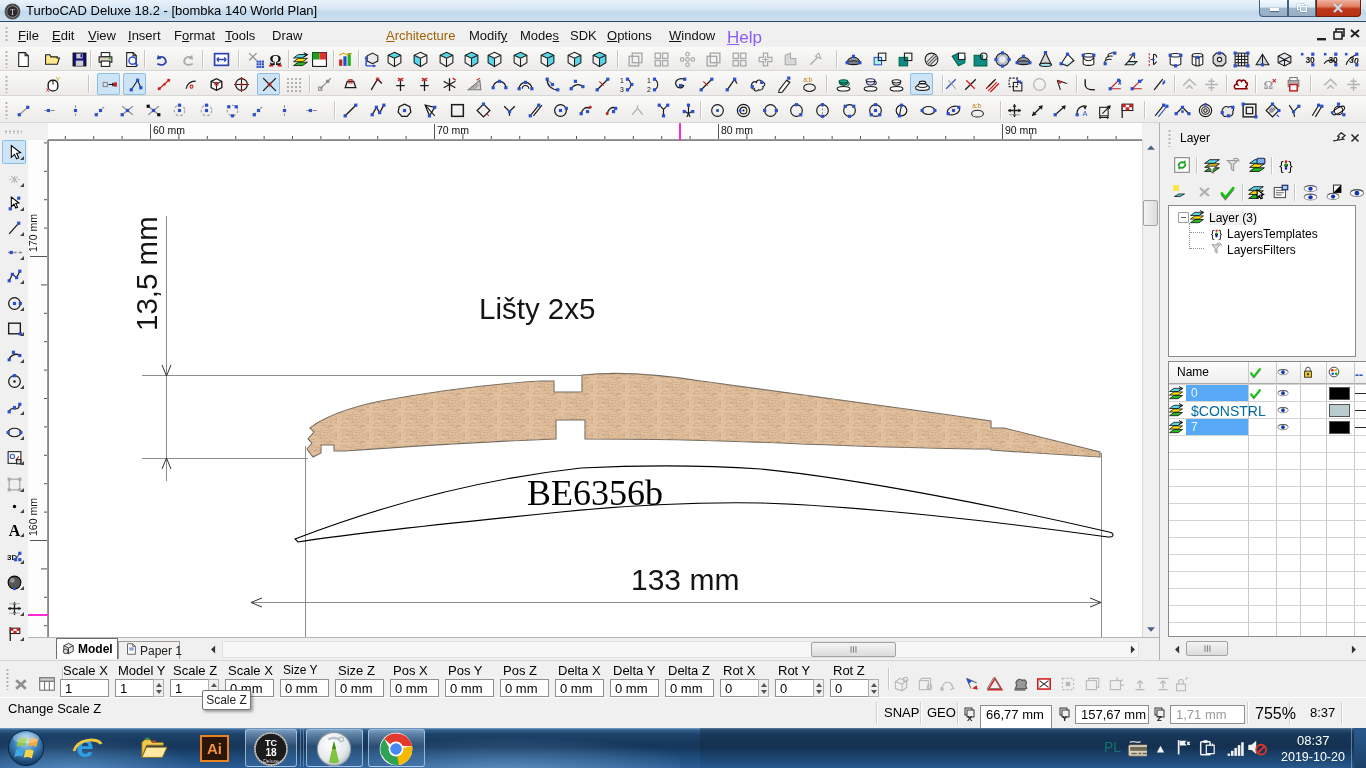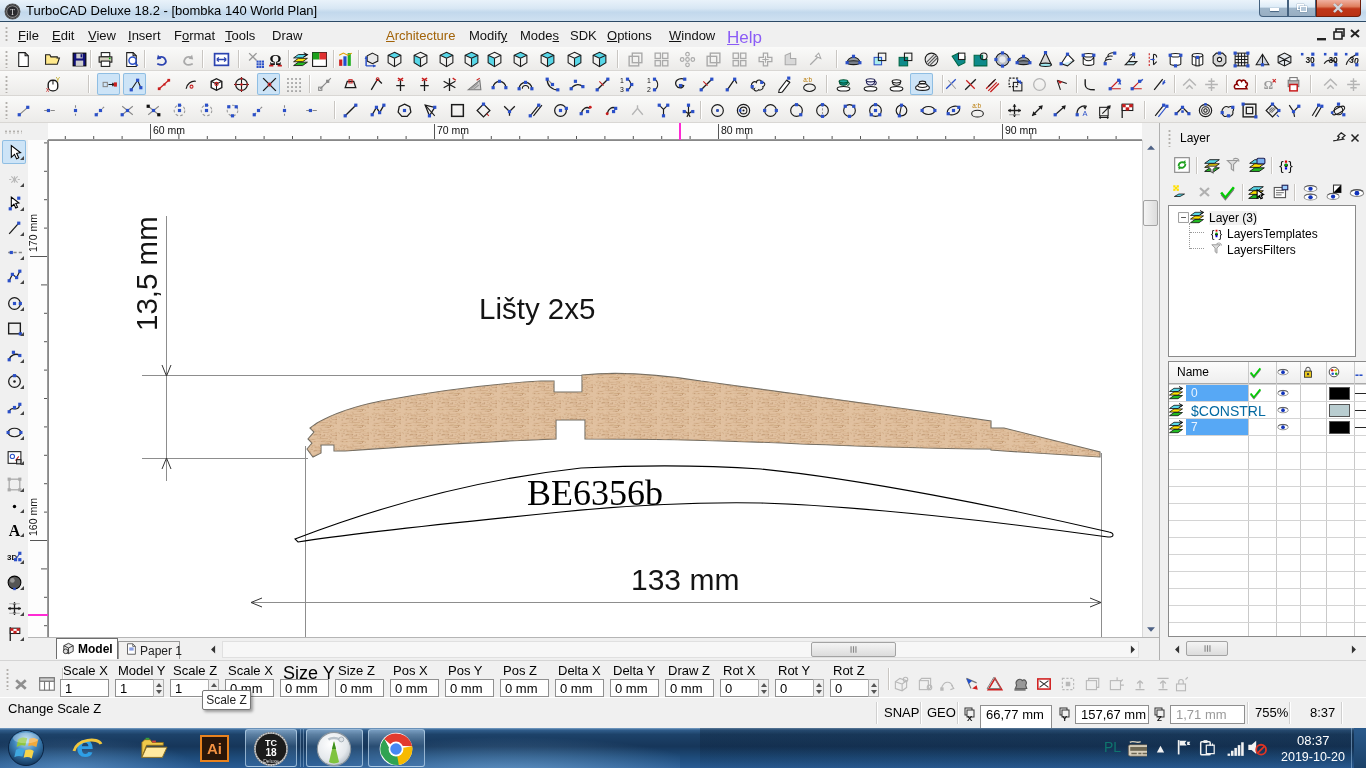--- a/index.html
+++ b/index.html
@@ -1571,35 +1571,35 @@
     <div style="position:absolute;left:2px;top:10px;width:0;height:0;border-left:3px solid transparent;border-right:3px solid transparent;border-top:4px solid #555"></div>
   </div>
 <div class="ab" style="left:173px;top:663px;font-size:13px;color:#000">Scale Z</div>
 <div class="ab" style="left:170px;top:679px;width:49px;height:18px;background:#fff;border:1px solid #8f8f8f;font-size:13px;color:#000;padding:1px 0 0 4px;white-space:nowrap;overflow:hidden">1</div>
 <div class="ab" style="left:208px;top:679px;width:11px;height:18px;background:#f0f0f0;border:1px solid #b0b0b0">
     <div style="position:absolute;left:2px;top:3px;width:0;height:0;border-left:3px solid transparent;border-right:3px solid transparent;border-bottom:4px solid #555"></div>
     <div style="position:absolute;left:2px;top:10px;width:0;height:0;border-left:3px solid transparent;border-right:3px solid transparent;border-top:4px solid #555"></div>
   </div>
 <div class="ab" style="left:228px;top:663px;font-size:13px;color:#000">Scale X</div>
 <div class="ab" style="left:225px;top:679px;width:49px;height:18px;background:#fff;border:1px solid #8f8f8f;font-size:13px;color:#000;padding:1px 0 0 4px;white-space:nowrap;overflow:hidden">0 mm</div>
-<div class="ab" style="left:283px;top:663px;font-size:18px;color:#000">Size Y</div>
+<div class="ab" style="left:283px;top:663px;font-size:12px;color:#000">Size Y</div>
 <div class="ab" style="left:280px;top:679px;width:49px;height:18px;background:#fff;border:1px solid #8f8f8f;font-size:13px;color:#000;padding:1px 0 0 4px;white-space:nowrap;overflow:hidden">0 mm</div>
 <div class="ab" style="left:338px;top:663px;font-size:13px;color:#000">Size Z</div>
 <div class="ab" style="left:335px;top:679px;width:49px;height:18px;background:#fff;border:1px solid #8f8f8f;font-size:13px;color:#000;padding:1px 0 0 4px;white-space:nowrap;overflow:hidden">0 mm</div>
 <div class="ab" style="left:393px;top:663px;font-size:13px;color:#000">Pos X</div>
 <div class="ab" style="left:390px;top:679px;width:49px;height:18px;background:#fff;border:1px solid #8f8f8f;font-size:13px;color:#000;padding:1px 0 0 4px;white-space:nowrap;overflow:hidden">0 mm</div>
 <div class="ab" style="left:448px;top:663px;font-size:13px;color:#000">Pos Y</div>
 <div class="ab" style="left:445px;top:679px;width:49px;height:18px;background:#fff;border:1px solid #8f8f8f;font-size:13px;color:#000;padding:1px 0 0 4px;white-space:nowrap;overflow:hidden">0 mm</div>
 <div class="ab" style="left:503px;top:663px;font-size:13px;color:#000">Pos Z</div>
 <div class="ab" style="left:500px;top:679px;width:49px;height:18px;background:#fff;border:1px solid #8f8f8f;font-size:13px;color:#000;padding:1px 0 0 4px;white-space:nowrap;overflow:hidden">0 mm</div>
 <div class="ab" style="left:558px;top:663px;font-size:13px;color:#000">Delta X</div>
 <div class="ab" style="left:555px;top:679px;width:49px;height:18px;background:#fff;border:1px solid #8f8f8f;font-size:13px;color:#000;padding:1px 0 0 4px;white-space:nowrap;overflow:hidden">0 mm</div>
 <div class="ab" style="left:613px;top:663px;font-size:13px;color:#000">Delta Y</div>
 <div class="ab" style="left:610px;top:679px;width:49px;height:18px;background:#fff;border:1px solid #8f8f8f;font-size:13px;color:#000;padding:1px 0 0 4px;white-space:nowrap;overflow:hidden">0 mm</div>
-<div class="ab" style="left:668px;top:663px;font-size:13px;color:#000">Draw Z</div>
+<div class="ab" style="left:668px;top:663px;font-size:13px;color:#000">Delta Z</div>
 <div class="ab" style="left:665px;top:679px;width:49px;height:18px;background:#fff;border:1px solid #8f8f8f;font-size:13px;color:#000;padding:1px 0 0 4px;white-space:nowrap;overflow:hidden">0 mm</div>
 <div class="ab" style="left:723px;top:663px;font-size:13px;color:#000">Rot X</div>
 <div class="ab" style="left:720px;top:679px;width:49px;height:18px;background:#fff;border:1px solid #8f8f8f;font-size:13px;color:#000;padding:1px 0 0 4px;white-space:nowrap;overflow:hidden">0</div>
 <div class="ab" style="left:758px;top:679px;width:11px;height:18px;background:#f0f0f0;border:1px solid #b0b0b0">
     <div style="position:absolute;left:2px;top:3px;width:0;height:0;border-left:3px solid transparent;border-right:3px solid transparent;border-bottom:4px solid #555"></div>
     <div style="position:absolute;left:2px;top:10px;width:0;height:0;border-left:3px solid transparent;border-right:3px solid transparent;border-top:4px solid #555"></div>
   </div>
 <div class="ab" style="left:778px;top:663px;font-size:13px;color:#000">Rot Y</div>
 <div class="ab" style="left:775px;top:679px;width:49px;height:18px;background:#fff;border:1px solid #8f8f8f;font-size:13px;color:#000;padding:1px 0 0 4px;white-space:nowrap;overflow:hidden">0</div>
 <div class="ab" style="left:813px;top:679px;width:11px;height:18px;background:#f0f0f0;border:1px solid #b0b0b0">
@@ -1690,21 +1690,21 @@
     <rect x="4" y="4" width="7" height="7" fill="#f0f0f0" stroke="#333"></rect>
     <text x="4" y="15" font-size="8" font-weight="bold" fill="#111">Y</text>
   </svg>
 <div class="ab" style="left:1075px;top:705px;width:74px;height:19px;background:#fff;border:1px solid #8f8f8f;font-size:13px;color:#000;padding:1px 0 0 5px;white-space:nowrap;overflow:hidden">157,67 mm</div>
 <svg style="position:absolute;left:1153px;top:706px" width="16" height="16" viewBox="0 0 16 16">
     <rect x="2" y="2" width="7" height="7" fill="none" stroke="#333"></rect>
     <rect x="4" y="4" width="7" height="7" fill="#f0f0f0" stroke="#333"></rect>
     <text x="4" y="15" font-size="8" font-weight="bold" fill="#111">Z</text>
   </svg>
 <div class="ab" style="left:1170px;top:705px;width:75px;height:19px;background:#fff;border:1px solid #8f8f8f;font-size:13px;color:#9a9a9a;padding:1px 0 0 5px;white-space:nowrap;overflow:hidden">1,71 mm</div>
-<div class="ab" style="left:1255px;top:705px;font-size:13px;color:#000">755%</div>
+<div class="ab" style="left:1255px;top:705px;font-size:16px;color:#000">755%</div>
 <div class="ab" style="left:1310px;top:705px;font-size:13px;color:#000">8:37</div>
 <div class="ab" style="left:0;top:728px;width:1366px;height:40px;overflow:hidden;background:linear-gradient(180deg,#7ca3c8 0%,#315e8c 5%,#1d4269 16%,#16365a 46%,#1d4a78 72%,#2a5c94 100%)">
     <div style="position:absolute;left:180px;top:0;width:500px;height:40px;background:radial-gradient(ellipse 320px 60px at 330px 48px,rgba(150,200,240,0.5),transparent 65%)"></div>
     <div style="position:absolute;left:-40px;top:0;width:300px;height:40px;background:radial-gradient(ellipse 200px 50px at 110px 42px,rgba(130,185,235,0.45),transparent 65%)"></div>
     <div style="position:absolute;left:700px;top:0;width:666px;height:40px;background:linear-gradient(180deg,rgba(8,18,32,0.28),rgba(10,25,45,0.06))"></div>
   </div>
 <svg style="position:absolute;left:7px;top:729px;z-index:3" width="38" height="38" viewBox="0 0 32 32">
     <defs>
       <radialGradient id="orb" cx="50%" cy="30%" r="75%">
         <stop offset="0%" stop-color="#bfe3f7"></stop>

